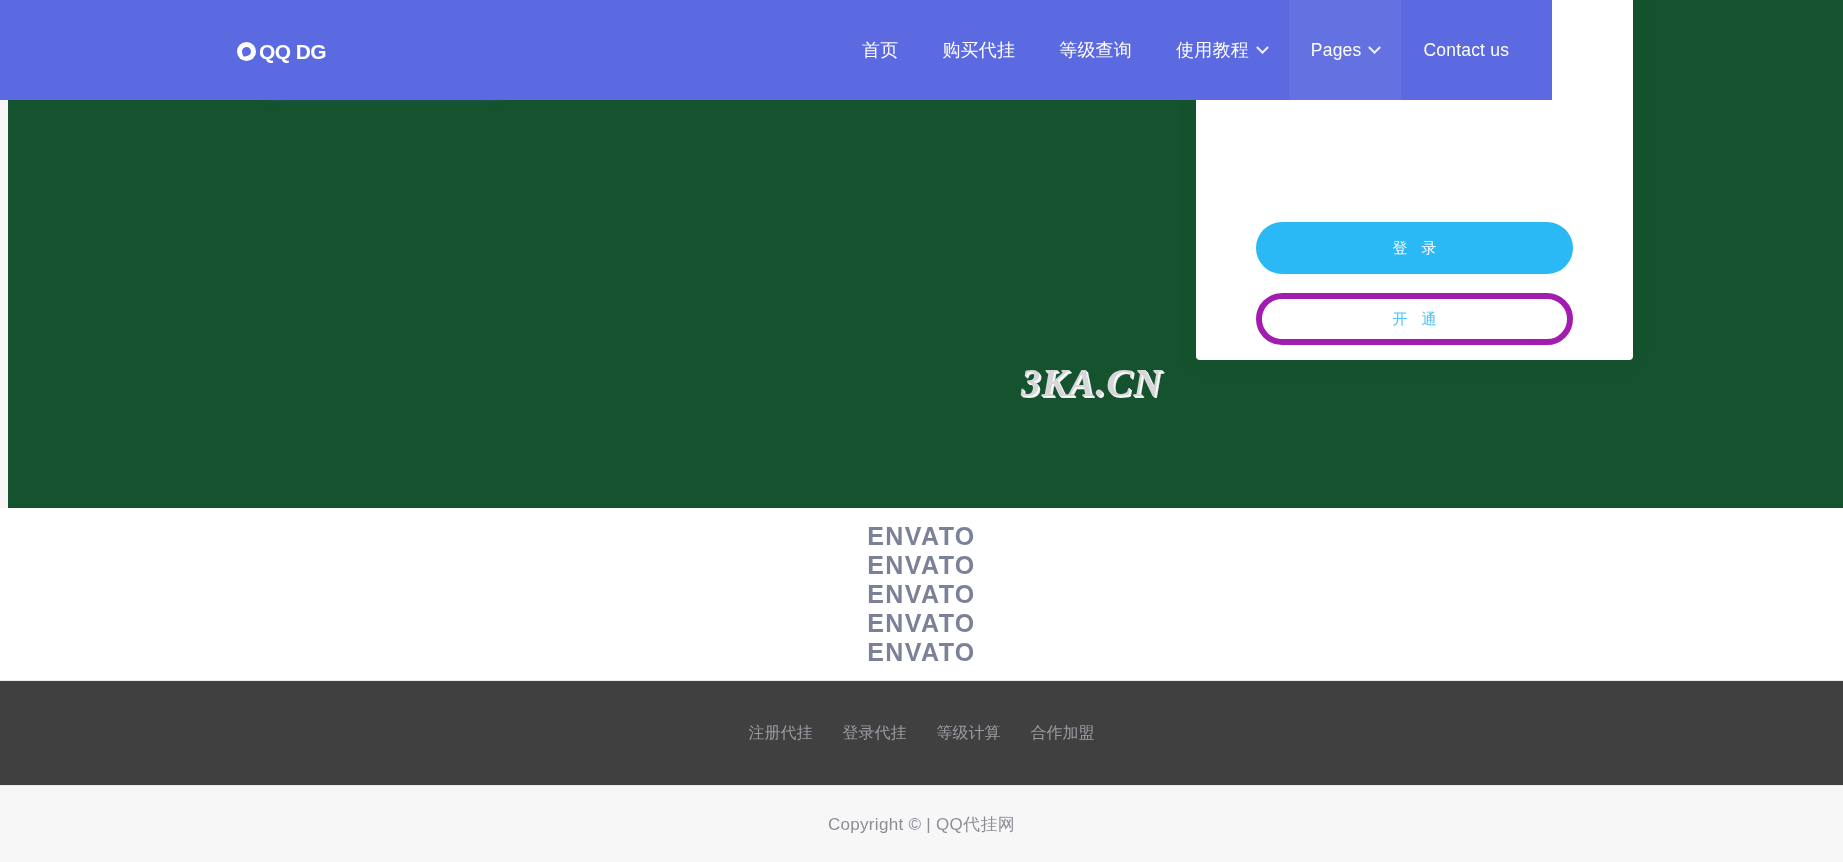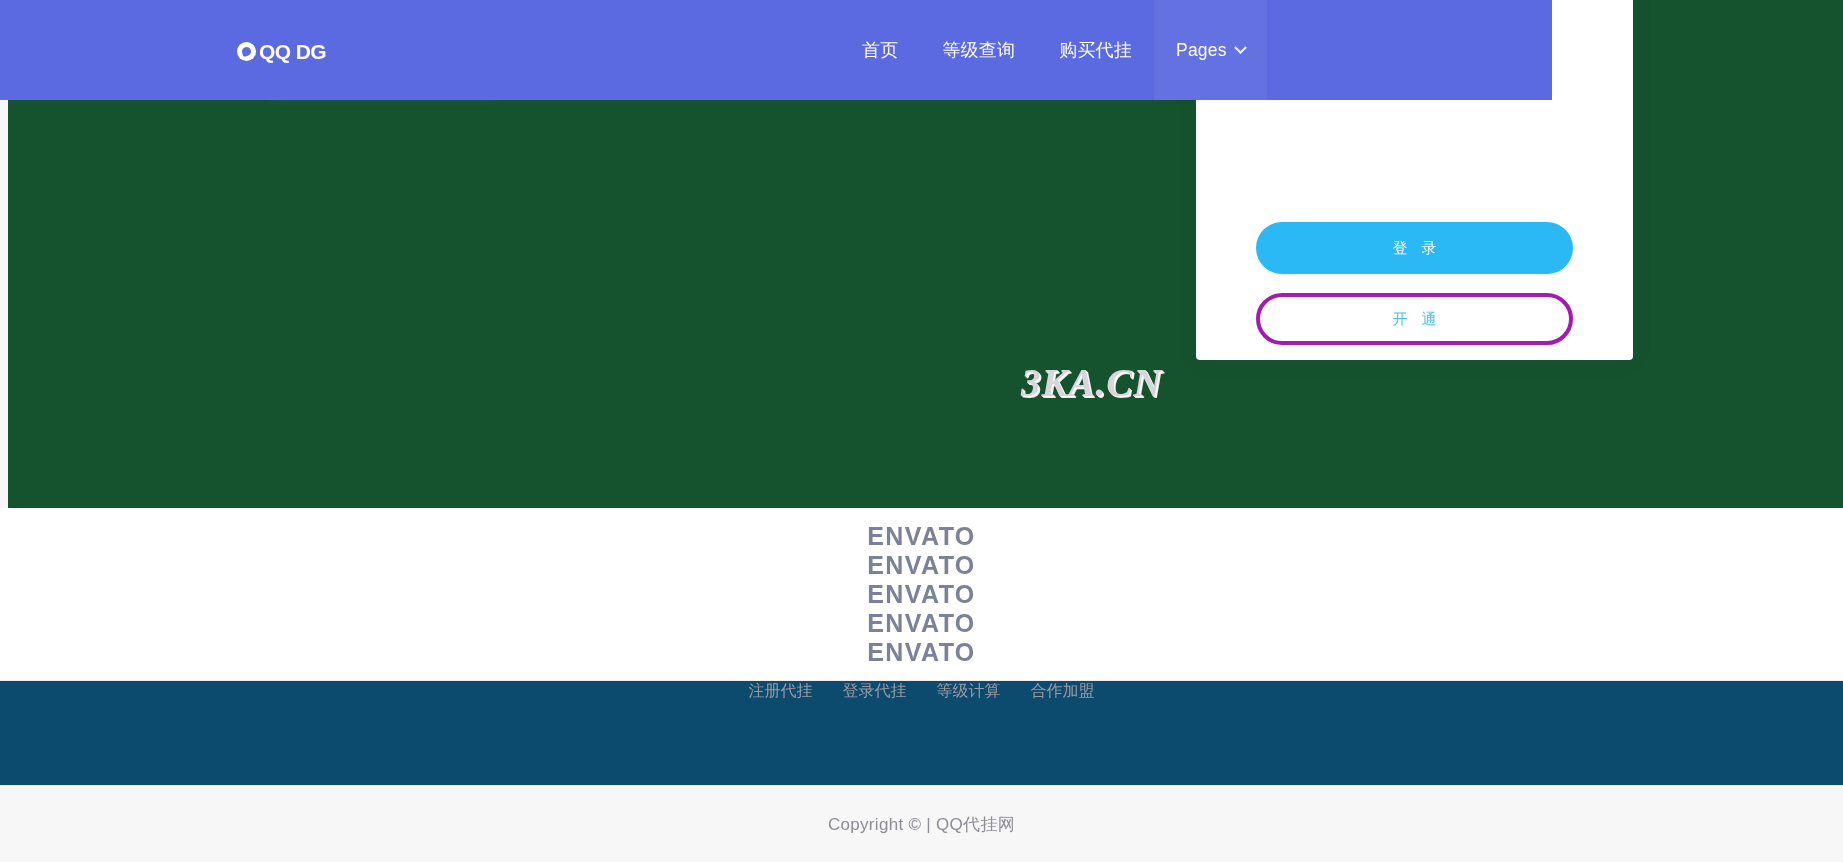--- a/index.html
+++ b/index.html
@@ -151,21 +151,21 @@
     font-family: "Liberation Sans", sans-serif;
     font-size: 15px;
     letter-spacing: 5px;
     cursor: pointer;
     text-indent: 5px;
   }
   .btn-outline {
     position: absolute;
     left: 60px; top: 333px;
     width: 317px; height: 52px;
-    border: 4px solid #a21caf;
+    border: 6px solid #a21caf;
     border-radius: 26px;
     background: #ffffff;
     color: #49c2f7;
     font-family: "Liberation Sans", sans-serif;
     font-size: 15px;
     letter-spacing: 5px;
     cursor: pointer;
     text-indent: 5px;
   }
 
@@ -212,24 +212,24 @@
     cursor: pointer;
     user-select: none;
   }
 
   
   .footer {
     position: absolute;
     top: 680px; left: 0;
     width: 1843px;
     height: 105px;
-    background: #0c4a6e;
+    background: #404040;
     border-top: 1px solid #ededf0;
     display: flex;
-    align-items: flex-start;
+    align-items: center;
     justify-content: center;
   }
   .footer-links {
     display: flex;
     gap: 30px;
   }
   .footer-link {
     color: #9a9aa2;
     font-size: 16px;
     cursor: pointer;
@@ -278,33 +278,40 @@
     <span class="logo-text"><span>QQ</span><span class="sp"></span><span>DG</span></span>
   </div>
 
   <div class="nav">
 
     <div class="nav-item cn">
       <span>首页</span>
     </div>
 
     <div class="nav-item cn">
+      <span>购买代挂</span>
+    </div>
+
+    <div class="nav-item cn">
       <span>等级查询</span>
     </div>
 
     <div class="nav-item cn">
-      <span>购买代挂</span>
-    </div>
-
+      <span>使用教程</span>
+      <i class="caret"></i>
+    </div>
 
     <div class="nav-item active">
       <span>Pages</span>
       <i class="caret"></i>
     </div>
 
+    <div class="nav-item">
+      <span>Contact us</span>
+    </div>
 
   </div>
 </div>
 
 <div class="partners">
   <div class="partners-inner">
     <div class="partner-logo">ENVATO</div>
     <div class="partner-logo">ENVATO</div>
     <div class="partner-logo">ENVATO</div>
     <div class="partner-logo">ENVATO</div>

